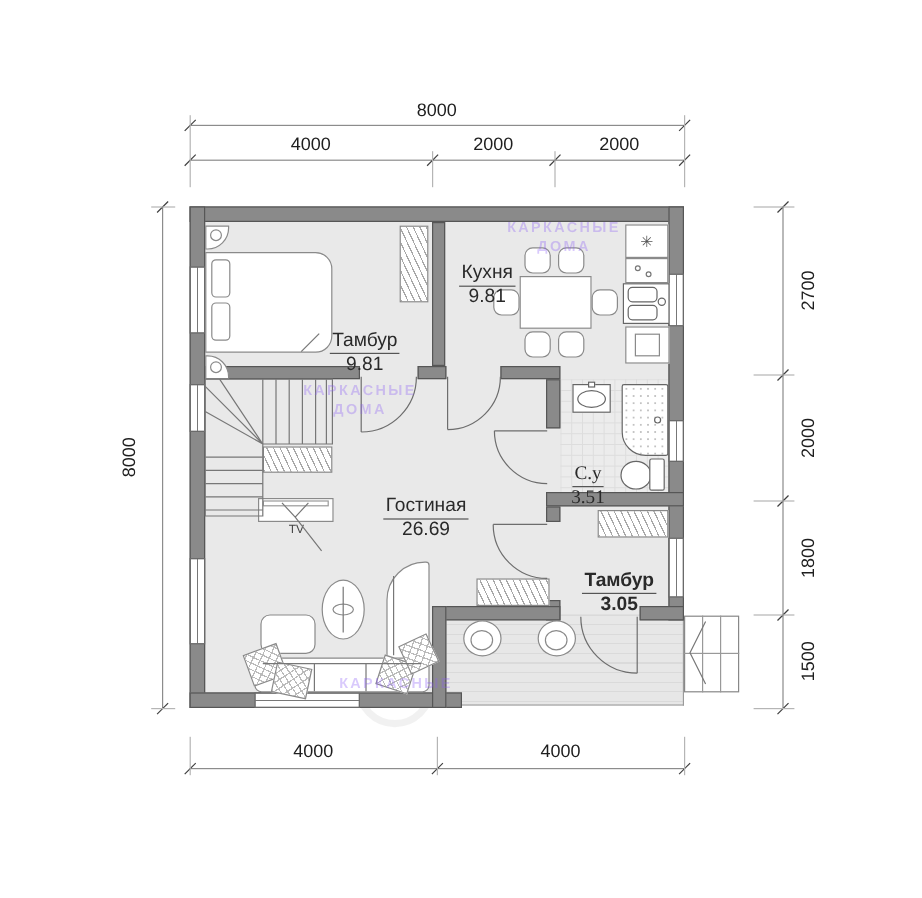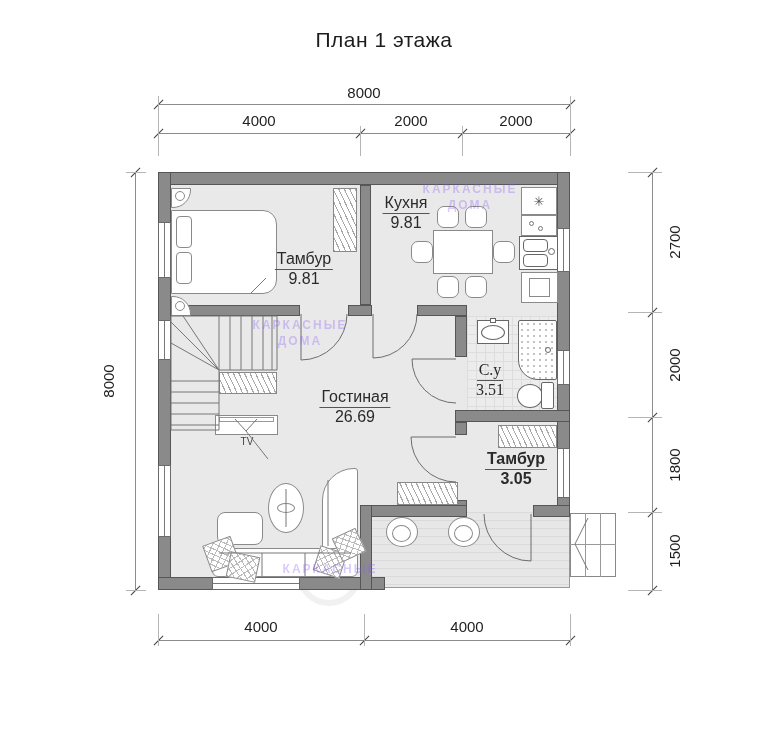--- a/index.html
+++ b/index.html
@@ -29,42 +29,41 @@
   .pillow{position:absolute;background-color:#fff;border:1px solid #8a8a8a;box-sizing:border-box;
           background-image:repeating-linear-gradient(45deg,#bbb 0 1px,transparent 1px 5px),
                            repeating-linear-gradient(-45deg,#bbb 0 1px,transparent 1px 6px);}
   .shower{position:absolute;background-color:#fff;border:1px solid #666;box-sizing:border-box;
           border-radius:2px 2px 2px 20px;
           background-image:radial-gradient(#c2c2c2 .8px,transparent .9px);background-size:6px 6px;}
   .circle{border-radius:50%;}
   
   .room-label{position:absolute;transform:translateX(-50%);display:flex;flex-direction:column;
               align-items:center;font-size:16px;color:#2a2a2a;line-height:1.15;white-space:nowrap;}
-  .room-label .rname{border-bottom:1px solid #555;padding:0 2px 1px;}
+  .room-label .rname{border-bottom:1px solid #555;padding:0 2px 1px;margin-top:25px;}
   .tvtxt{position:absolute;font-size:10px;color:#444;transform:translateX(-50%);}
   .stovesym{position:absolute;font-size:13px;color:#555;transform:translate(-50%,-50%);}
   
   .dimline{position:absolute;background:#8c8c8c;}
   .ext{position:absolute;background:#b5b5b5;}
   .tk{position:absolute;width:13px;height:1px;background:#3f3f3f;transform:rotate(-45deg);}
   .dimtxt{position:absolute;font-size:15px;color:#1e1e1e;white-space:nowrap;transform:translateX(-50%);}
   .dimtxt-v{position:absolute;font-size:15px;color:#1e1e1e;white-space:nowrap;
             transform:translate(-50%,-50%) rotate(-90deg);}
   
   .wm{position:absolute;color:#8b5cf6;opacity:.32;font-size:12px;font-weight:bold;
       letter-spacing:2px;text-align:center;line-height:1.3;transform:translateX(-50%);white-space:nowrap;}
   .wmc{position:absolute;border:6px solid #cfcfcf;border-radius:50%;opacity:.3;}
   svg.overlay{position:absolute;left:0;top:0;pointer-events:none;}
 </style>
 </head>
 <body>
 
 <div class="canvas">
 
-  <div class="title">План 1 этажа</div>
 
   <div class="wmc" style="left:262px;top:300px;width:56px;height:56px;"></div>
   <div class="wmc" style="left:452px;top:172px;width:44px;height:44px;"></div>
   <div class="wmc" style="left:296px;top:540px;width:54px;height:54px;"></div>
 
   <div class="floor" style="left:165px;top:178px;width:398px;height:405px;"></div>
   <div class="floor-terrace" style="left:372px;top:512px;width:198px;height:76px;"></div>
   <div class="floor-bath" style="left:467px;top:316px;width:90px;height:94px;"></div>
 
   <div class="wall" style="left:158px;top:172px;width:412px;height:13px;"></div>

